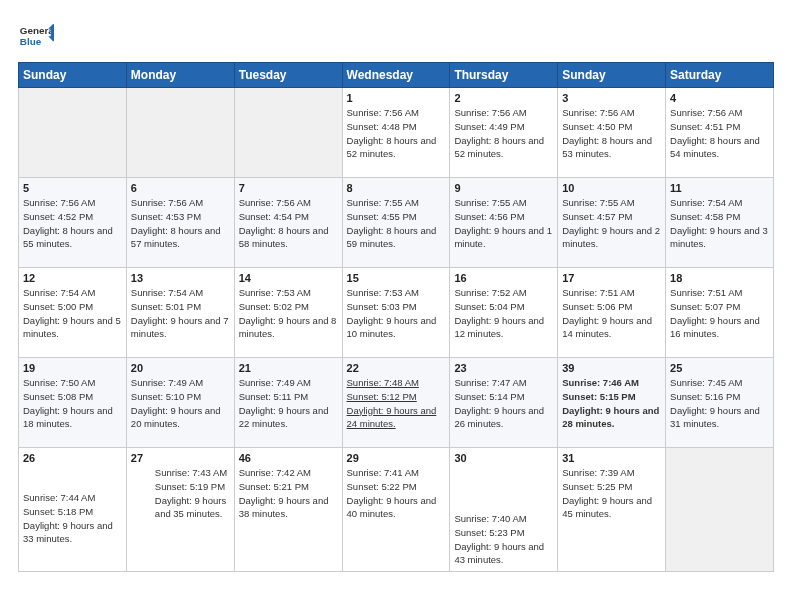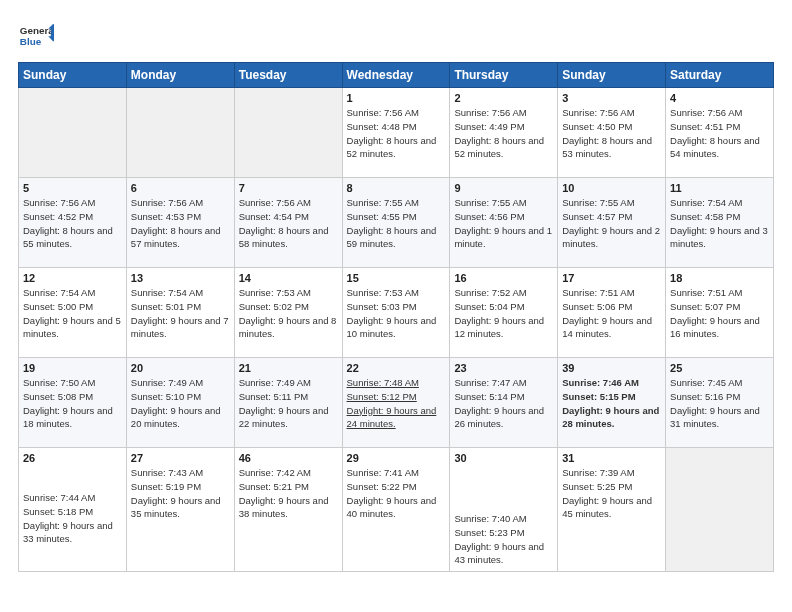--- a/index.html
+++ b/index.html
@@ -285,21 +285,21 @@
         </tr>
         <tr>
           <td>
             <div class="day-number">26</div>
             <div class="day-info" style="white-space: pre-line; margin-top: 27px;">Sunrise: 7:44 AM
 Sunset: 5:18 PM
 Daylight: 9 hours and 33 minutes.</div>
           </td>
           <td>
             <div class="day-number">27</div>
-            <div class="day-info" style="white-space: pre-line;">Sunrise: 7:43 AM
+            <div class="day-info" style="white-space: pre-line; margin-left: 24px;">Sunrise: 7:43 AM
 Sunset: 5:19 PM
 Daylight: 9 hours and 35 minutes.</div>
           </td>
           <td>
             <div class="day-number">46</div>
             <div class="day-info" style="white-space: pre-line;">Sunrise: 7:42 AM
 Sunset: 5:21 PM
 Daylight: 9 hours and 38 minutes.</div>
           </td>
           <td>

